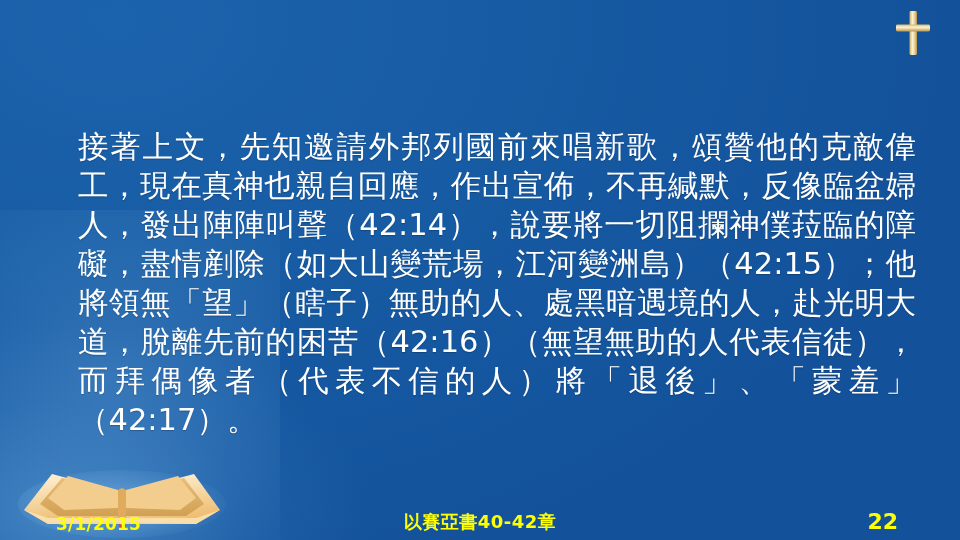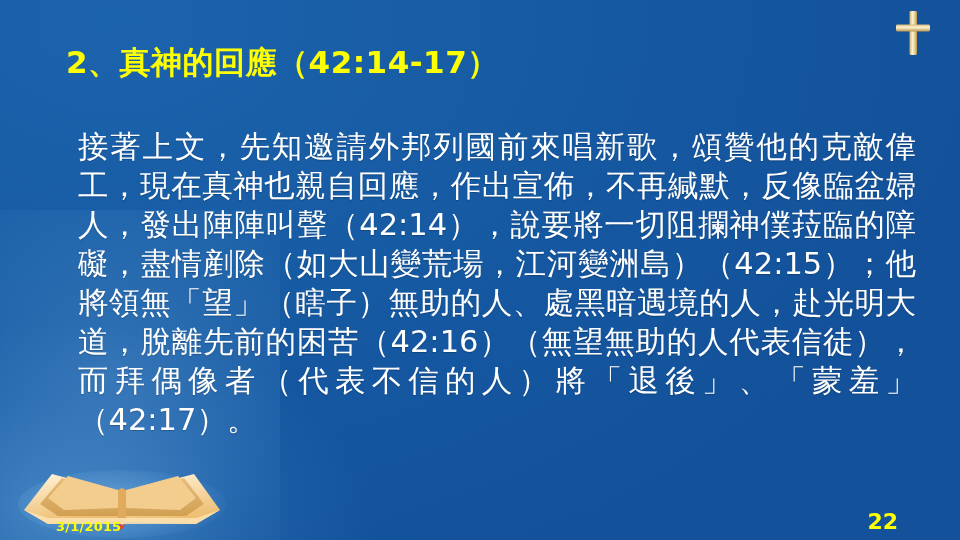--- a/index.html
+++ b/index.html
@@ -78,21 +78,21 @@
     width: 208px;
     height: 86px;
   }
 
   
   .footer-date {
     position: absolute;
     left: 56px;
     bottom: 6px;
     color: #feff00;
-    font-size: 13px;
+    font-size: 17px;
     font-weight: bold;
     letter-spacing: 0.2px;
   }
   .footer-center {
     position: absolute;
     left: 0;
     right: 0;
     bottom: 6px;
     text-align: center;
     color: #feff00;
@@ -130,21 +130,20 @@
           <stop offset="0%" stop-color="#d6b878"></stop>
           <stop offset="40%" stop-color="#fdf3d2"></stop>
           <stop offset="100%" stop-color="#b9974f"></stop>
         </linearGradient>
       </defs>
       <rect x="19.5" y="3" width="7.5" height="44" rx="1.4" fill="url(#goldv)"></rect>
       <rect x="6" y="16.5" width="34" height="7" rx="1.4" fill="url(#goldh)"></rect>
     </svg>
   </div>
 
-  <div class="title">2、真神的回應（42:14-17）</div>
 
   <div class="body-text">接著上文，先知邀請外邦列國前來唱新歌，頌贊他的克敵偉工，現在真神也親自回應，作出宣佈，不再緘默，反像臨盆婦人，發出陣陣叫聲（42:14），說要將一切阻攔神僕菈臨的障礙，盡情剷除（如大山變荒場，江河變洲島）（42:15）；他將領無「望」（瞎子）無助的人、處黑暗遇境的人，赴光明大道，脫離先前的困苦（42:16）（無望無助的人代表信徒），而拜偶像者（代表不信的人）將「退後」、「蒙羞」（42:17）。</div>
 
   <div class="book">
     <svg viewBox="0 0 208 86" width="208" height="86" aria-hidden="true">
       <defs>
         <linearGradient id="pgL" x1="0" y1="0" x2="1" y2="1">
           <stop offset="0%" stop-color="#fff0cf"></stop>
           <stop offset="55%" stop-color="#f0c275"></stop>
           <stop offset="100%" stop-color="#d9a martin"></stop>
@@ -192,15 +191,16 @@
 
       <path d="M100 38 L104 36 L108 38 L108 70 L104 74 L100 70 Z" fill="#e0ab5d"></path>
 
       <path d="M101 70 q3 6 6 1 q-1 5 -4 7 q-3 -3 -2 -8 Z" fill="#d4453a"></path>
 
       <path d="M6 58 L30 72 L178 72 L202 58 L178 66 L30 66 Z" fill="#fbe4b4" opacity="0.85"></path>
     </svg>
   </div>
 
   <div class="footer-date">3/1/2015</div>
+  <div class="footer-center">以賽亞書40-42章</div>
   <div class="footer-page">22</div>
 
 </div>
 
 </body></html>

